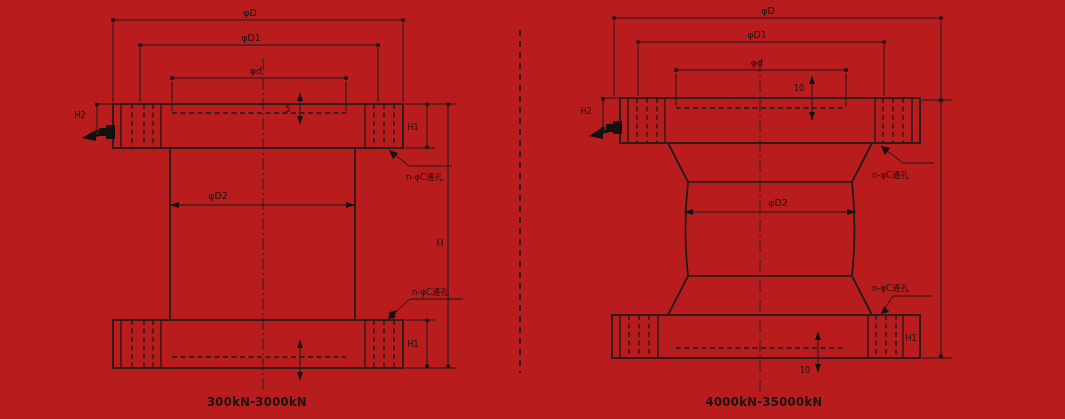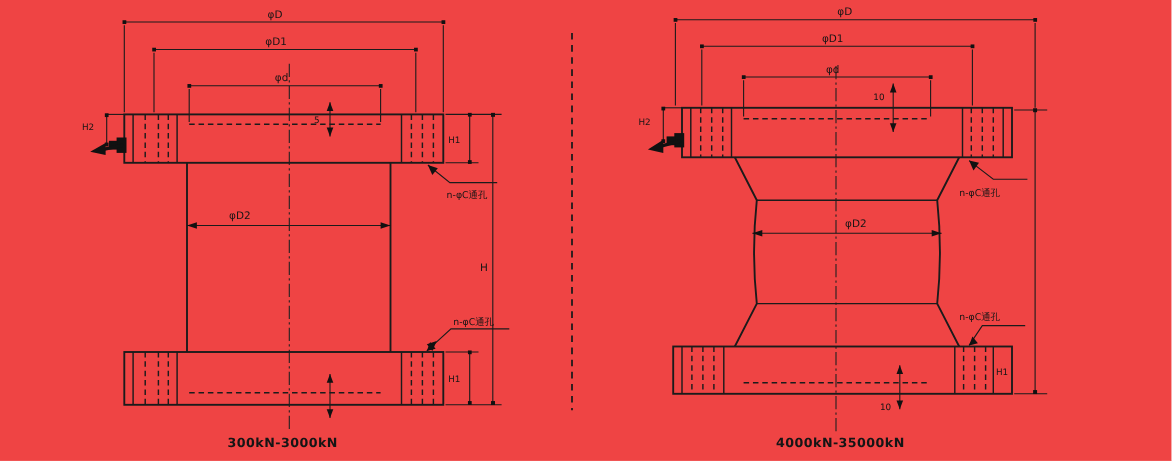--- a/index.html
+++ b/index.html
@@ -1,16 +1,16 @@
 <!DOCTYPE html>
 <html><head>
 <meta charset="utf-8">
 <style>
   html,body{margin:0;padding:0;background:#fff;}
-  .page{position:relative;width:1065px;height:419px;background:#ef4444;overflow:hidden;
+  .page{position:relative;width:1065px;height:419px;background:#b91c1c;overflow:hidden;
         font-family:"DejaVu Sans","Liberation Sans",sans-serif;}
   svg{position:absolute;left:0;top:0;}
   svg text{fill:#151515;font-family:"DejaVu Sans","Liberation Sans",sans-serif;}
   .outline{stroke:#1b1b1b;stroke-width:1.7;fill:none;}
   .med{stroke:#1b1b1b;stroke-width:1.3;fill:none;}
   .thin{stroke:#1b1b1b;stroke-width:1;fill:none;}
   .dashed{stroke:#1b1b1b;stroke-width:1.3;fill:none;stroke-dasharray:5 3.5;}
   .cl{stroke:#222;stroke-width:1;fill:none;stroke-dasharray:12 3 2 3;}
   .sep{stroke:#1a1a1a;stroke-width:1.6;fill:none;stroke-dasharray:6 5;}
   .mark{fill:#111;stroke:none;}

